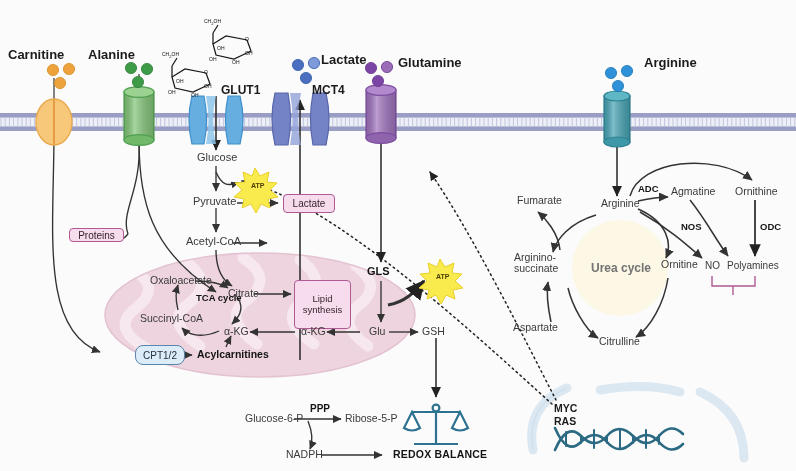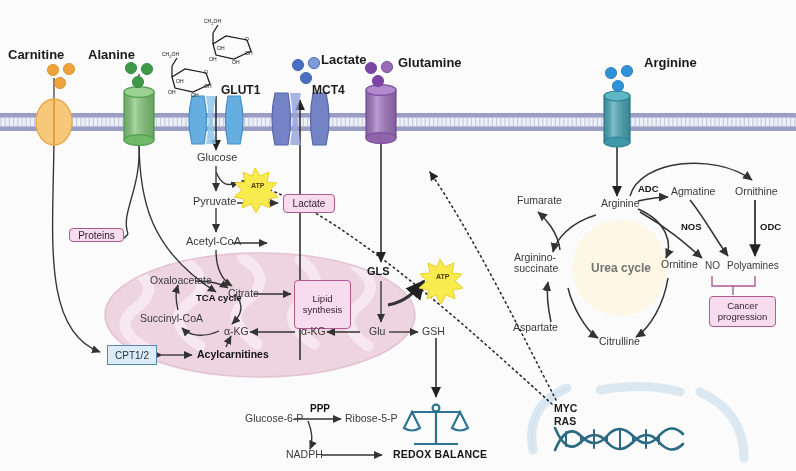--- a/index.html
+++ b/index.html
@@ -9,22 +9,22 @@
   #stage svg{position:absolute;left:0;top:0;}
   .lbl{position:absolute;white-space:nowrap;line-height:1.05;}
   .hdr{font-weight:bold;color:#1b1b1b;}
   .met{color:#3a3a3a;}
   .enz{font-weight:bold;color:#141414;}
   .boxlabel{position:absolute;box-sizing:border-box;
             background:#f6dced;border:1.2px solid #b05a93;border-radius:4px;
             color:#3a2330;text-align:center;line-height:1.1;
             display:flex;align-items:center;justify-content:center;}
   .cptbox{position:absolute;box-sizing:border-box;background:#dcecf8;
-          border:1.2px solid #5a86ad;border-radius:0;color:#24323d;
-          display:flex;align-items:center;justify-content:center;}
+          border:1.2px solid #5a86ad;border-radius:8px;color:#24323d;
+          display:flex;align-items:center;justify-content:center;margin-left:28px;}
   .atptxt{position:absolute;font-weight:bold;color:#4a3c00;}
   .ureatxt{position:absolute;font-weight:bold;color:#737373;}
 </style>
 </head>
 <body>
 
 <div id="stage">
 
   <svg width="796" height="471">
     <defs>
@@ -696,21 +696,20 @@
   <div class="lbl met" style="left:197px;top:152px;font-size:11px">Glucose</div>
   <div class="lbl met" style="left:193px;top:196px;font-size:11px">Pyruvate</div>
   <div class="lbl met" style="left:186px;top:236px;font-size:11px">Acetyl-CoA</div>
   <div class="atptxt" style="left:251px;top:182px;font-size:7px">ATP</div>
   <div class="atptxt" style="left:436px;top:273px;font-size:7px">ATP</div>
 
   <div class="boxlabel" style="left:283px;top:194px;width:52px;height:19px;font-size:10px">Lactate</div>
   <div class="boxlabel" style="left:69px;top:228px;width:55px;height:14px;font-size:10px">Proteins</div>
   <div class="boxlabel" style="left:294px;top:280px;width:57px;height:49px;font-size:9.5px">Lipid synthesis</div>
   <div class="cptbox" style="left:107px;top:345px;width:50px;height:20px;font-size:10px">CPT1/2</div>
-  <div class="boxlabel" style="left:709px;top:296px;width:67px;height:31px;font-size:9.5px">Cancer progression</div>
 
   <div class="lbl met" style="left:150px;top:275px;font-size:10.5px">Oxaloacetate</div>
   <div class="lbl met" style="left:228px;top:288px;font-size:10.5px">Citrate</div>
   <div class="lbl met" style="left:140px;top:313px;font-size:10.5px">Succinyl-CoA</div>
   <div class="lbl met" style="left:224px;top:326px;font-size:10.5px">α-KG</div>
   <div class="lbl met" style="left:301px;top:326px;font-size:10.5px">α-KG</div>
   <div class="lbl enz" style="left:196px;top:293px;font-size:9.5px;text-align:center;width:36px">TCA cycle</div>
   <div class="lbl enz" style="left:197px;top:349px;font-size:10.5px">Acylcarnitines</div>
   <div class="lbl enz" style="left:367px;top:266px;font-size:11px">GLS</div>
   <div class="lbl met" style="left:369px;top:326px;font-size:10.5px">Glu</div>

